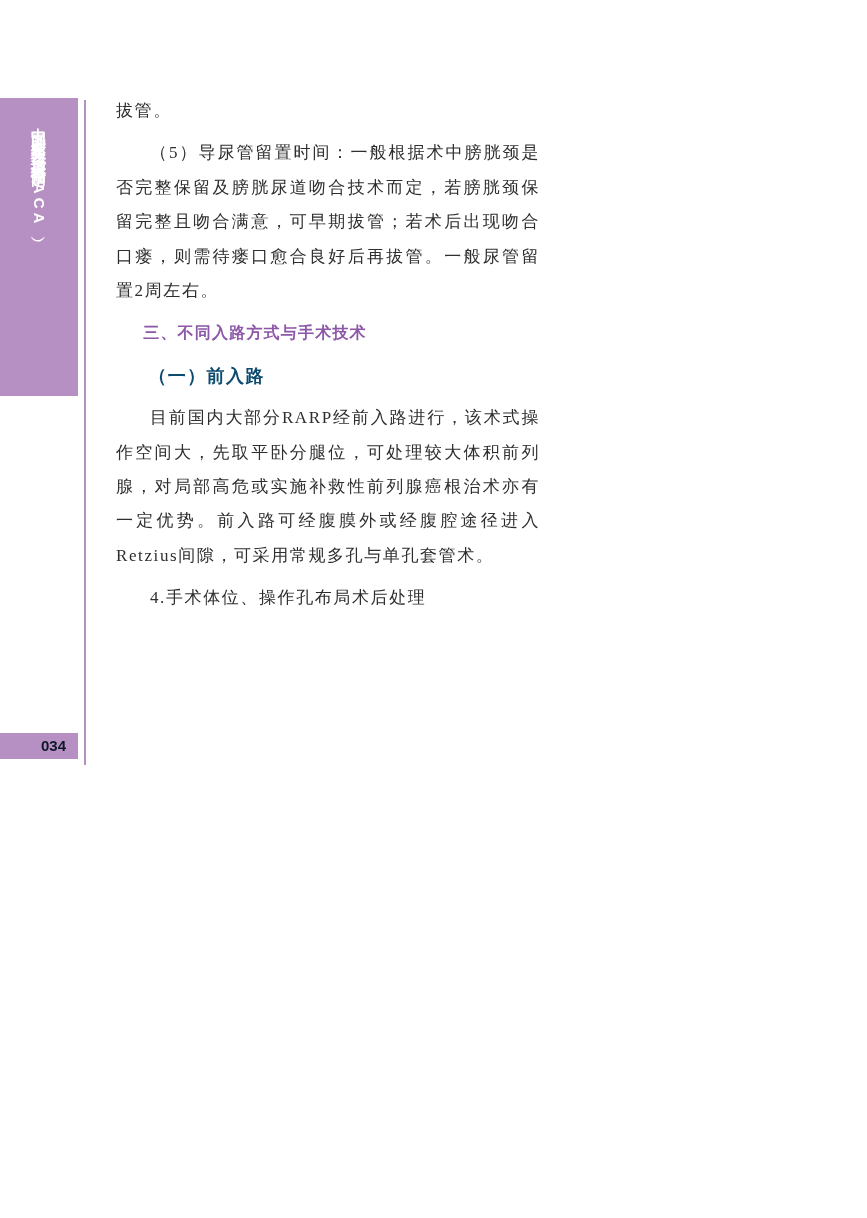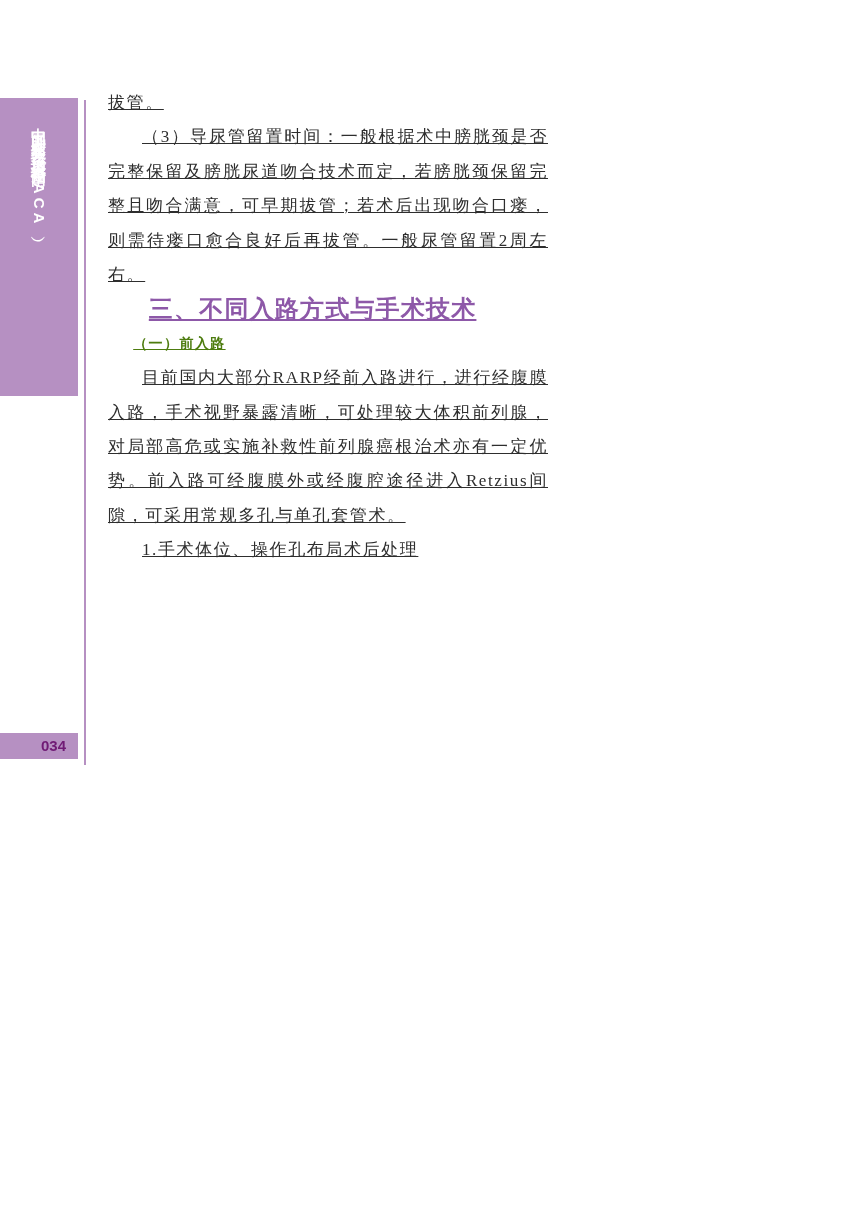--- a/index.html
+++ b/index.html
@@ -43,21 +43,21 @@
     height: 665px;
     background: #b690c2;
   }
   .page-number-badge {
     position: absolute;
     left: 0;
     top: 733px;
     width: 78px;
     height: 26px;
     background: #b690c2;
-    color: #701a75;
+    color: #0f172a;
     font-family: "Liberation Sans", "DejaVu Sans", sans-serif;
     font-weight: bold;
     font-size: 15px;
     line-height: 26px;
     text-align: right;
     padding-right: 12px;
   }
 
   
   .content {
@@ -65,34 +65,34 @@
     left: 108px;
     top: 86px;
     width: 440px;
     color: #2e2e2e;
     font-size: 17px;
     line-height: 34.4px;
     letter-spacing: 1.6px;
     text-align: justify;
     text-justify: inter-character;
   }
-  .content p { margin: 0; text-decoration: underline; }
+  .content p { margin: 8px; }
   .para-indent { text-indent: 2em; }
   .section-heading {
     color: #8d58a8;
     font-weight: bold;
-    font-size: 24px;
+    font-size: 16px;
     letter-spacing: 1.2px;
     text-indent: 1.7em;
     line-height: 34.4px;
   }
   .subsection-heading {
-    color: #4d7c0f;
+    color: #0c4a6e;
     font-weight: bold;
-    font-size: 14px;
+    font-size: 18px;
     letter-spacing: 1.4px;
     text-indent: 1.8em;
     line-height: 34.4px;
   }
 </style>
 </head>
 <body>
 
 <div class="page">
 
@@ -101,26 +101,26 @@
   </div>
 
   <div class="spine-rule"></div>
 
   <div class="page-number-badge">034</div>
 
   <div class="content">
 
     <p>拔管。</p>
 
-    <p class="para-indent">（3）导尿管留置时间：一般根据术中膀胱颈是否完整保留及膀胱尿道吻合技术而定，若膀胱颈保留完整且吻合满意，可早期拔管；若术后出现吻合口瘘，则需待瘘口愈合良好后再拔管。一般尿管留置2周左右。</p>
+    <p class="para-indent">（5）导尿管留置时间：一般根据术中膀胱颈是否完整保留及膀胱尿道吻合技术而定，若膀胱颈保留完整且吻合满意，可早期拔管；若术后出现吻合口瘘，则需待瘘口愈合良好后再拔管。一般尿管留置2周左右。</p>
 
     <p class="section-heading">三、不同入路方式与手术技术</p>
 
     <p class="subsection-heading">（一）前入路</p>
 
-    <p class="para-indent">目前国内大部分RARP经前入路进行，进行经腹膜入路，手术视野暴露清晰，可处理较大体积前列腺，对局部高危或实施补救性前列腺癌根治术亦有一定优势。前入路可经腹膜外或经腹腔途径进入Retzius间隙，可采用常规多孔与单孔套管术。</p>
+    <p class="para-indent">目前国内大部分RARP经前入路进行，该术式操作空间大，先取平卧分腿位，可处理较大体积前列腺，对局部高危或实施补救性前列腺癌根治术亦有一定优势。前入路可经腹膜外或经腹腔途径进入Retzius间隙，可采用常规多孔与单孔套管术。</p>
 
-    <p class="para-indent">1.手术体位、操作孔布局术后处理</p>
+    <p class="para-indent">4.手术体位、操作孔布局术后处理</p>
 
 
 
   </div>
 </div>
 
 </body></html>

